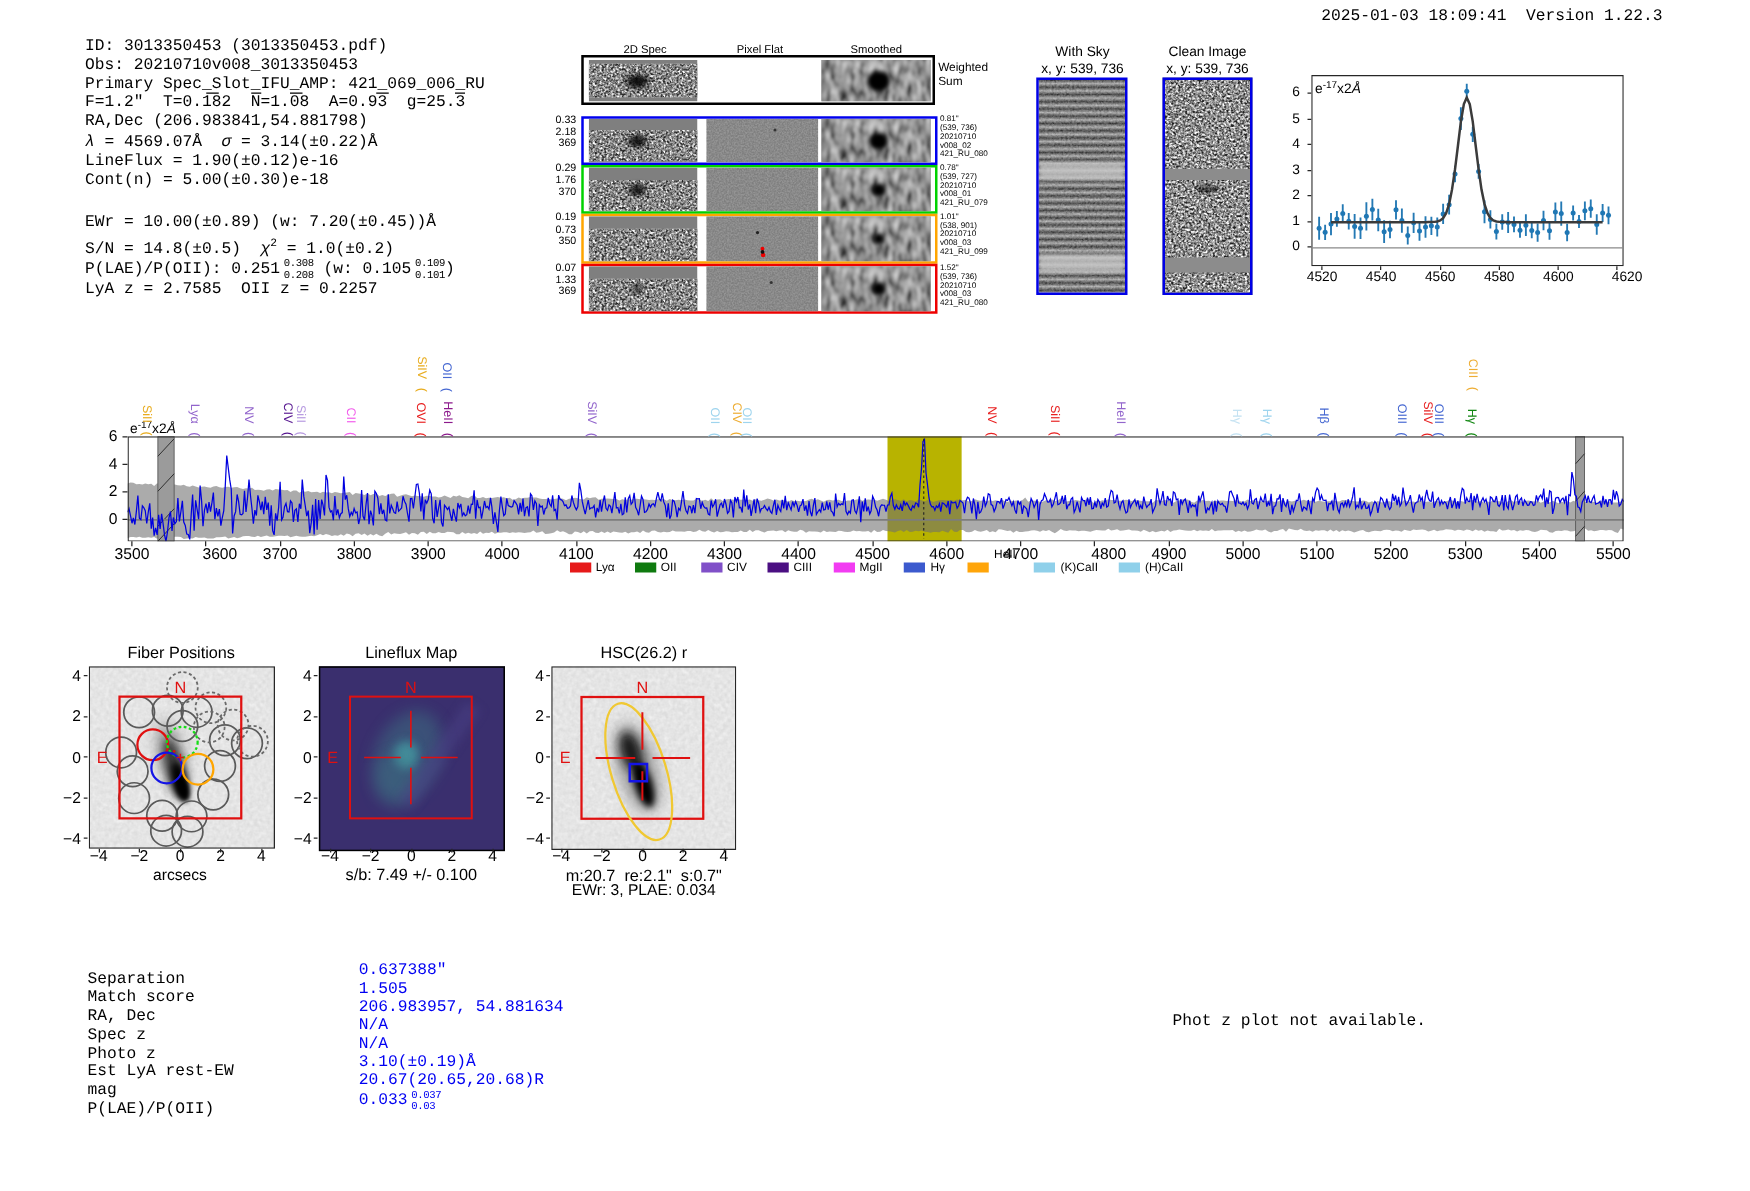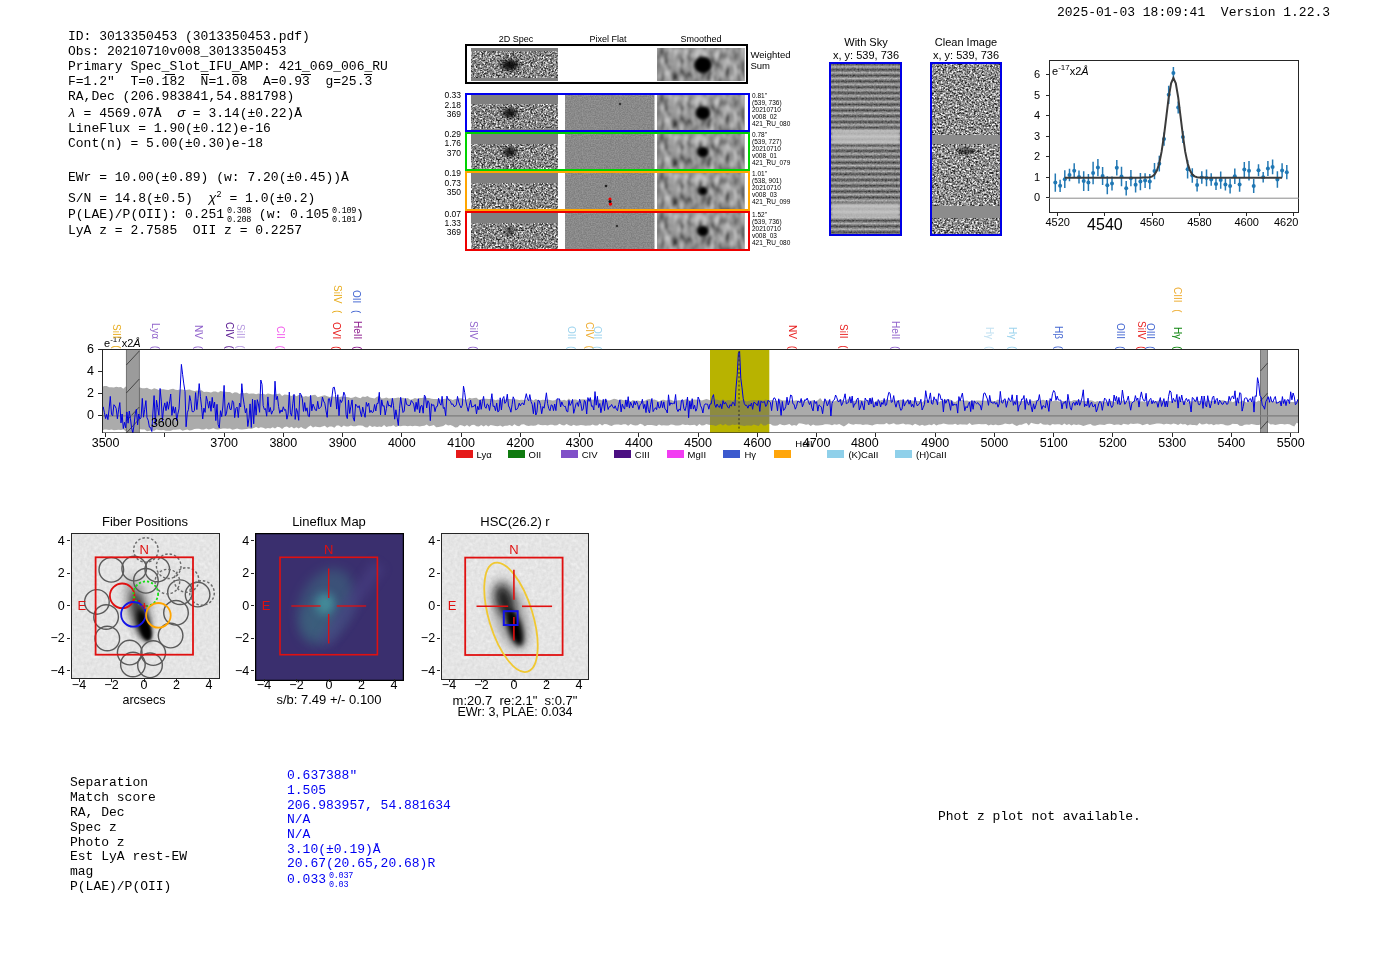--- a/index.html
+++ b/index.html
@@ -282,29 +282,29 @@
     <div class="sm" style="left:1026px;top:129.6px;width:14px;text-align:right;font-size:11px">3</div>
     <div class="tick" style="left:1045.5px;top:135.6px;width:3.5px;height:1px"></div>
     <div class="sm" style="left:1026px;top:109.0px;width:14px;text-align:right;font-size:11px">4</div>
     <div class="tick" style="left:1045.5px;top:115.0px;width:3.5px;height:1px"></div>
     <div class="sm" style="left:1026px;top:88.5px;width:14px;text-align:right;font-size:11px">5</div>
     <div class="tick" style="left:1045.5px;top:94.5px;width:3.5px;height:1px"></div>
     <div class="sm" style="left:1026px;top:68.0px;width:14px;text-align:right;font-size:11px">6</div>
     <div class="tick" style="left:1045.5px;top:74.0px;width:3.5px;height:1px"></div>
     <div class="sm" style="left:1037.7px;top:216px;width:40px;text-align:center;font-size:11px">4520</div>
     <div class="tick" style="left:1057.2px;top:212.5px;width:1px;height:3.5px"></div>
-    <div class="sm" style="left:1084.9px;top:216px;width:40px;text-align:center;font-size:16px">4540</div>
+    <div class="sm" style="left:1084.9px;top:216px;width:40px;text-align:center;font-size:11px">4540</div>
     <div class="tick" style="left:1104.4px;top:212.5px;width:1px;height:3.5px"></div>
     <div class="sm" style="left:1132.2px;top:216px;width:40px;text-align:center;font-size:11px">4560</div>
     <div class="tick" style="left:1151.7px;top:212.5px;width:1px;height:3.5px"></div>
     <div class="sm" style="left:1179.4px;top:216px;width:40px;text-align:center;font-size:11px">4580</div>
     <div class="tick" style="left:1198.9px;top:212.5px;width:1px;height:3.5px"></div>
     <div class="sm" style="left:1226.7px;top:216px;width:40px;text-align:center;font-size:11px">4600</div>
     <div class="tick" style="left:1246.2px;top:212.5px;width:1px;height:3.5px"></div>
-    <div class="sm" style="left:1273.9px;top:216px;width:40px;text-align:left;font-size:11px">4620</div>
+    <div class="sm" style="left:1273.9px;top:216px;width:40px;text-align:right;font-size:11px">4620</div>
     <div class="tick" style="left:1293.4px;top:212.5px;width:1px;height:3.5px"></div>
     <div class="sm" style="left:1052px;top:63px;font-size:11px">e<sup style="font-size:8px">-17</sup>x2<i>Å</i></div>
     <svg style="position:absolute;left:102px;top:348.5px" width="1197" height="84.4">
 <rect x="0" y="0" width="1197" height="84.4" fill="#fff"></rect>
 <rect x="608.0" y="0" width="59.3" height="84.4" fill="#b8b300"></rect>
 <polygon points="0.0,37.7 2.4,36.9 4.7,37.1 7.1,38.3 9.5,38.2 11.9,38.5 14.2,37.8 16.6,38.3 19.0,37.9 21.3,39.7 23.7,37.5 26.1,38.7 28.4,38.2 30.8,38.9 33.2,39.1 35.6,38.6 37.9,38.5 40.3,39.2 42.7,39.3 45.0,38.8 47.4,39.9 49.8,40.4 52.1,39.3 54.5,40.1 56.9,41.0 59.3,40.3 61.6,40.2 64.0,40.8 66.4,41.1 68.7,40.2 71.1,39.8 73.5,40.7 75.8,41.1 78.2,40.5 80.6,40.4 83.0,41.2 85.3,40.8 87.7,40.6 90.1,41.6 92.4,42.1 94.8,41.5 97.2,41.7 99.6,41.2 101.9,42.9 104.3,42.7 106.7,42.9 109.0,43.6 111.4,42.5 113.8,42.4 116.1,43.4 118.5,42.1 120.9,42.6 123.3,42.8 125.6,43.1 128.0,42.9 130.4,44.5 132.7,43.3 135.1,43.4 137.5,45.1 139.8,43.8 142.2,44.3 144.6,43.7 147.0,44.7 149.3,44.5 151.7,44.4 154.1,45.3 156.4,44.4 158.8,45.0 161.2,44.7 163.5,45.5 165.9,44.5 168.3,45.0 170.7,45.6 173.0,45.2 175.4,44.9 177.8,44.6 180.1,46.9 182.5,45.4 184.9,45.8 187.3,46.2 189.6,46.9 192.0,45.5 194.4,47.2 196.7,46.1 199.1,45.7 201.5,47.7 203.8,46.9 206.2,47.7 208.6,46.7 211.0,46.0 213.3,45.7 215.7,48.3 218.1,47.6 220.4,46.8 222.8,46.3 225.2,47.2 227.5,48.0 229.9,47.4 232.3,47.7 234.7,47.9 237.0,48.3 239.4,47.6 241.8,47.8 244.1,48.1 246.5,48.2 248.9,49.0 251.2,48.5 253.6,47.4 256.0,48.4 258.4,49.3 260.7,47.5 263.1,48.1 265.5,47.1 267.8,48.5 270.2,48.9 272.6,49.6 275.0,47.8 277.3,47.1 279.7,49.4 282.1,49.3 284.4,48.5 286.8,49.5 289.2,49.2 291.5,49.3 293.9,49.0 296.3,48.5 298.7,49.2 301.0,48.7 303.4,49.6 305.8,49.1 308.1,50.8 310.5,50.3 312.9,48.9 315.2,49.8 317.6,49.1 320.0,49.1 322.4,48.6 324.7,49.0 327.1,48.9 329.5,49.7 331.8,50.1 334.2,50.1 336.6,50.0 339.0,50.5 341.3,50.1 343.7,49.8 346.1,49.6 348.4,50.0 350.8,51.1 353.2,49.9 355.5,49.7 357.9,49.2 360.3,49.6 362.7,50.4 365.0,50.5 367.4,48.7 369.8,49.5 372.1,48.9 374.5,48.7 376.9,50.7 379.2,49.9 381.6,49.9 384.0,49.8 386.4,49.9 388.7,50.1 391.1,50.2 393.5,51.3 395.8,50.4 398.2,50.9 400.6,50.3 402.9,50.7 405.3,50.0 407.7,49.9 410.1,50.3 412.4,50.3 414.8,50.5 417.2,50.9 419.5,50.7 421.9,50.9 424.3,50.4 426.7,50.6 429.0,50.2 431.4,51.5 433.8,50.1 436.1,51.2 438.5,51.2 440.9,50.8 443.2,51.1 445.6,50.5 448.0,51.1 450.4,51.4 452.7,51.3 455.1,49.9 457.5,50.7 459.8,51.5 462.2,50.7 464.6,51.8 466.9,49.6 469.3,51.8 471.7,50.5 474.1,50.4 476.4,51.8 478.8,50.6 481.2,50.2 483.5,50.5 485.9,50.7 488.3,50.2 490.6,50.8 493.0,50.6 495.4,51.0 497.8,50.5 500.1,51.5 502.5,50.4 504.9,51.2 507.2,51.6 509.6,50.7 512.0,49.8 514.4,50.3 516.7,51.3 519.1,50.5 521.5,51.3 523.8,51.1 526.2,50.9 528.6,52.5 530.9,50.9 533.3,51.7 535.7,51.5 538.1,52.0 540.4,52.0 542.8,51.7 545.2,50.5 547.5,50.0 549.9,51.1 552.3,50.4 554.6,51.3 557.0,52.4 559.4,51.0 561.8,50.8 564.1,51.4 566.5,50.9 568.9,50.8 571.2,51.7 573.6,52.1 576.0,51.3 578.3,51.3 580.7,51.4 583.1,50.6 585.5,50.1 587.8,51.5 590.2,50.8 592.6,50.6 594.9,50.8 597.3,50.6 599.7,51.5 602.1,50.8 604.4,49.9 606.8,50.7 609.2,51.7 611.5,50.9 613.9,50.4 616.3,51.0 618.6,51.7 621.0,50.3 623.4,52.1 625.8,51.0 628.1,51.3 630.5,52.1 632.9,50.5 635.2,51.1 637.6,52.1 640.0,50.9 642.3,51.6 644.7,52.6 647.1,51.8 649.5,51.2 651.8,50.9 654.2,51.2 656.6,51.3 658.9,51.0 661.3,51.5 663.7,50.6 666.0,51.3 668.4,51.2 670.8,51.0 673.2,52.1 675.5,51.8 677.9,50.4 680.3,51.2 682.6,51.6 685.0,51.2 687.4,51.7 689.8,51.2 692.1,51.8 694.5,51.2 696.9,52.4 699.2,50.5 701.6,51.7 704.0,52.5 706.3,51.6 708.7,51.7 711.1,51.3 713.5,52.2 715.8,51.2 718.2,49.0 720.6,52.3 722.9,51.2 725.3,51.6 727.7,51.3 730.0,52.6 732.4,52.2 734.8,51.2 737.2,51.5 739.5,50.4 741.9,51.9 744.3,51.4 746.6,49.5 749.0,52.0 751.4,52.1 753.7,51.5 756.1,51.5 758.5,50.9 760.9,51.4 763.2,52.0 765.6,51.4 768.0,49.8 770.3,50.7 772.7,53.4 775.1,51.6 777.5,52.1 779.8,51.1 782.2,51.6 784.6,50.3 786.9,50.9 789.3,51.0 791.7,51.4 794.0,51.6 796.4,51.3 798.8,50.7 801.2,51.2 803.5,51.8 805.9,50.7 808.3,51.4 810.6,51.6 813.0,52.1 815.4,52.0 817.7,52.0 820.1,53.4 822.5,50.9 824.9,51.2 827.2,51.7 829.6,50.9 832.0,51.3 834.3,51.4 836.7,53.2 839.1,51.8 841.4,51.3 843.8,50.6 846.2,50.4 848.6,50.7 850.9,52.4 853.3,53.1 855.7,51.3 858.0,51.6 860.4,51.0 862.8,51.7 865.2,51.5 867.5,52.6 869.9,51.4 872.3,52.0 874.6,51.4 877.0,51.4 879.4,51.8 881.7,51.5 884.1,51.7 886.5,51.2 888.9,51.4 891.2,52.1 893.6,52.1 896.0,50.5 898.3,51.8 900.7,51.1 903.1,51.5 905.4,52.1 907.8,52.2 910.2,51.7 912.6,51.6 914.9,51.3 917.3,52.6 919.7,52.1 922.0,51.8 924.4,50.7 926.8,53.3 929.1,51.5 931.5,52.1 933.9,51.5 936.3,52.1 938.6,51.6 941.0,50.8 943.4,51.6 945.7,51.5 948.1,51.6 950.5,52.3 952.9,51.5 955.2,52.0 957.6,52.4 960.0,51.9 962.3,52.0 964.7,51.4 967.1,51.9 969.4,52.2 971.8,50.9 974.2,51.2 976.6,51.0 978.9,51.5 981.3,52.0 983.7,52.2 986.0,52.1 988.4,51.3 990.8,51.8 993.1,52.9 995.5,51.9 997.9,52.9 1000.3,51.8 1002.6,52.7 1005.0,52.8 1007.4,51.9 1009.7,52.0 1012.1,53.1 1014.5,51.5 1016.9,50.5 1019.2,52.9 1021.6,50.8 1024.0,52.4 1026.3,52.3 1028.7,52.1 1031.1,52.9 1033.4,51.1 1035.8,51.7 1038.2,52.5 1040.6,52.2 1042.9,53.0 1045.3,52.3 1047.7,51.4 1050.0,53.2 1052.4,52.3 1054.8,51.9 1057.1,51.4 1059.5,51.2 1061.9,52.4 1064.3,52.6 1066.6,51.8 1069.0,52.3 1071.4,52.3 1073.7,51.4 1076.1,51.0 1078.5,51.9 1080.8,52.2 1083.2,51.7 1085.6,53.4 1088.0,52.1 1090.3,52.8 1092.7,50.5 1095.1,51.7 1097.4,52.0 1099.8,52.3 1102.2,53.8 1104.6,51.7 1106.9,51.1 1109.3,52.6 1111.7,51.7 1114.0,51.7 1116.4,53.2 1118.8,51.6 1121.1,51.3 1123.5,52.0 1125.9,52.2 1128.3,51.7 1130.6,53.2 1133.0,52.2 1135.4,51.5 1137.7,53.0 1140.1,51.6 1142.5,52.5 1144.8,53.6 1147.2,52.3 1149.6,52.9 1152.0,52.0 1154.3,53.0 1156.7,51.6 1159.1,52.8 1161.4,52.0 1163.8,52.7 1166.2,52.5 1168.5,51.5 1170.9,52.2 1173.3,52.6 1175.7,53.1 1178.0,51.5 1180.4,51.8 1182.8,52.5 1185.1,52.2 1187.5,53.0 1189.9,53.0 1192.3,52.9 1194.6,52.1 1197.0,52.2 1197.0,74.7 1194.6,73.7 1192.3,77.4 1189.9,76.5 1187.5,75.2 1185.1,75.0 1182.8,75.4 1180.4,74.9 1178.0,74.9 1175.7,75.5 1173.3,76.0 1170.9,75.2 1168.5,75.5 1166.2,73.8 1163.8,75.3 1161.4,75.3 1159.1,75.2 1156.7,75.9 1154.3,76.1 1152.0,75.4 1149.6,75.1 1147.2,75.7 1144.8,75.5 1142.5,75.7 1140.1,77.1 1137.7,76.7 1135.4,75.1 1133.0,75.0 1130.6,74.8 1128.3,76.0 1125.9,76.5 1123.5,76.2 1121.1,75.2 1118.8,75.0 1116.4,75.6 1114.0,75.2 1111.7,76.2 1109.3,75.0 1106.9,75.4 1104.6,74.6 1102.2,75.2 1099.8,75.4 1097.4,73.9 1095.1,76.6 1092.7,76.0 1090.3,76.0 1088.0,75.4 1085.6,76.4 1083.2,75.0 1080.8,75.5 1078.5,74.5 1076.1,75.9 1073.7,75.0 1071.4,74.5 1069.0,75.5 1066.6,75.0 1064.3,74.8 1061.9,75.5 1059.5,74.8 1057.1,74.5 1054.8,74.4 1052.4,75.1 1050.0,75.4 1047.7,75.9 1045.3,74.7 1042.9,75.6 1040.6,76.2 1038.2,74.9 1035.8,74.6 1033.4,74.8 1031.1,74.9 1028.7,74.5 1026.3,75.7 1024.0,75.3 1021.6,74.8 1019.2,76.3 1016.9,75.5 1014.5,75.4 1012.1,76.0 1009.7,74.9 1007.4,74.8 1005.0,74.9 1002.6,76.0 1000.3,75.8 997.9,75.6 995.5,76.0 993.1,76.8 990.8,76.4 988.4,75.0 986.0,75.4 983.7,76.2 981.3,76.9 978.9,75.9 976.6,75.4 974.2,76.0 971.8,75.2 969.4,76.5 967.1,74.9 964.7,76.1 962.3,74.6 960.0,76.2 957.6,75.2 955.2,75.2 952.9,75.5 950.5,75.1 948.1,76.4 945.7,75.4 943.4,75.8 941.0,75.4 938.6,73.9 936.3,75.2 933.9,74.9 931.5,74.4 929.1,73.8 926.8,76.4 924.4,74.1 922.0,74.7 919.7,75.7 917.3,75.8 914.9,76.9 912.6,76.1 910.2,74.6 907.8,75.3 905.4,75.1 903.1,74.6 900.7,75.5 898.3,76.1 896.0,76.3 893.6,75.4 891.2,76.3 888.9,75.5 886.5,76.5 884.1,74.9 881.7,75.2 879.4,75.2 877.0,75.1 874.6,75.3 872.3,75.4 869.9,76.0 867.5,74.1 865.2,75.7 862.8,75.4 860.4,75.6 858.0,75.2 855.7,76.0 853.3,74.8 850.9,75.6 848.6,75.5 846.2,75.4 843.8,74.9 841.4,74.6 839.1,75.2 836.7,75.4 834.3,76.5 832.0,74.8 829.6,76.2 827.2,75.6 824.9,76.2 822.5,76.7 820.1,75.7 817.7,76.7 815.4,75.7 813.0,74.8 810.6,76.4 808.3,75.5 805.9,75.3 803.5,75.4 801.2,74.5 798.8,74.9 796.4,75.4 794.0,75.6 791.7,74.3 789.3,74.9 786.9,75.4 784.6,73.9 782.2,75.3 779.8,75.3 777.5,75.2 775.1,75.0 772.7,75.5 770.3,76.4 768.0,76.0 765.6,75.5 763.2,75.6 760.9,76.0 758.5,75.3 756.1,75.3 753.7,75.1 751.4,75.8 749.0,75.3 746.6,74.2 744.3,76.0 741.9,77.5 739.5,76.3 737.2,74.9 734.8,75.8 732.4,75.2 730.0,76.3 727.7,75.5 725.3,75.2 722.9,75.3 720.6,75.9 718.2,76.2 715.8,76.6 713.5,76.6 711.1,75.5 708.7,77.1 706.3,75.3 704.0,75.8 701.6,75.1 699.2,74.5 696.9,74.3 694.5,76.7 692.1,76.0 689.8,76.7 687.4,75.0 685.0,75.8 682.6,76.3 680.3,76.0 677.9,75.0 675.5,76.4 673.2,76.8 670.8,76.6 668.4,75.0 666.0,75.0 663.7,76.6 661.3,76.4 658.9,74.2 656.6,77.1 654.2,76.3 651.8,75.6 649.5,76.8 647.1,76.6 644.7,76.6 642.3,77.1 640.0,76.5 637.6,76.3 635.2,75.4 632.9,75.9 630.5,75.5 628.1,76.4 625.8,76.6 623.4,75.0 621.0,76.5 618.6,75.1 616.3,75.8 613.9,76.9 611.5,76.3 609.2,75.9 606.8,75.8 604.4,75.0 602.1,76.3 599.7,76.5 597.3,74.9 594.9,77.2 592.6,75.8 590.2,76.1 587.8,76.2 585.5,75.8 583.1,75.9 580.7,75.3 578.3,76.3 576.0,76.6 573.6,76.4 571.2,75.7 568.9,75.5 566.5,76.5 564.1,76.4 561.8,76.2 559.4,76.6 557.0,75.4 554.6,77.0 552.3,76.4 549.9,76.1 547.5,76.1 545.2,76.0 542.8,77.2 540.4,75.4 538.1,74.8 535.7,76.3 533.3,76.4 530.9,75.9 528.6,75.1 526.2,76.8 523.8,75.2 521.5,75.3 519.1,76.0 516.7,75.4 514.4,75.6 512.0,75.8 509.6,77.0 507.2,76.2 504.9,75.2 502.5,75.1 500.1,76.5 497.8,74.8 495.4,76.5 493.0,76.6 490.6,75.4 488.3,76.5 485.9,76.5 483.5,76.7 481.2,76.2 478.8,75.9 476.4,76.5 474.1,76.8 471.7,75.7 469.3,76.9 466.9,76.2 464.6,74.9 462.2,76.4 459.8,76.0 457.5,74.7 455.1,76.2 452.7,76.5 450.4,75.7 448.0,75.7 445.6,76.4 443.2,76.1 440.9,76.2 438.5,76.1 436.1,75.3 433.8,76.6 431.4,76.8 429.0,76.4 426.7,77.0 424.3,76.5 421.9,75.3 419.5,75.5 417.2,77.2 414.8,76.7 412.4,75.3 410.1,77.3 407.7,76.1 405.3,76.8 402.9,76.7 400.6,77.8 398.2,76.4 395.8,77.2 393.5,76.9 391.1,76.5 388.7,76.1 386.4,77.4 384.0,76.1 381.6,77.4 379.2,76.1 376.9,77.4 374.5,77.2 372.1,75.7 369.8,75.9 367.4,77.7 365.0,76.0 362.7,77.6 360.3,76.6 357.9,76.1 355.5,78.3 353.2,78.4 350.8,76.9 348.4,76.0 346.1,76.6 343.7,75.2 341.3,76.9 339.0,77.6 336.6,78.0 334.2,78.2 331.8,75.9 329.5,76.7 327.1,77.2 324.7,75.4 322.4,76.7 320.0,77.0 317.6,77.4 315.2,77.0 312.9,76.7 310.5,77.2 308.1,76.8 305.8,77.3 303.4,76.7 301.0,76.7 298.7,77.2 296.3,77.1 293.9,78.0 291.5,76.3 289.2,77.3 286.8,77.2 284.4,77.9 282.1,76.1 279.7,78.1 277.3,77.4 275.0,78.0 272.6,77.2 270.2,77.9 267.8,76.6 265.5,78.4 263.1,78.3 260.7,76.8 258.4,76.6 256.0,76.4 253.6,77.3 251.2,77.3 248.9,76.5 246.5,77.6 244.1,77.5 241.8,76.4 239.4,78.2 237.0,76.4 234.7,76.6 232.3,78.7 229.9,77.5 227.5,77.4 225.2,78.7 222.8,76.8 220.4,77.5 218.1,78.2 215.7,77.9 213.3,77.5 211.0,78.5 208.6,76.6 206.2,77.9 203.8,79.9 201.5,79.4 199.1,78.0 196.7,79.4 194.4,78.2 192.0,79.6 189.6,77.8 187.3,79.0 184.9,77.5 182.5,78.0 180.1,79.9 177.8,78.3 175.4,77.8 173.0,79.5 170.7,78.3 168.3,79.5 165.9,79.1 163.5,79.7 161.2,78.8 158.8,78.2 156.4,79.2 154.1,78.1 151.7,79.1 149.3,80.0 147.0,79.5 144.6,80.0 142.2,80.3 139.8,80.4 137.5,80.2 135.1,79.5 132.7,80.2 130.4,80.8 128.0,79.4 125.6,79.7 123.3,79.6 120.9,79.5 118.5,80.0 116.1,80.4 113.8,80.3 111.4,79.3 109.0,80.0 106.7,80.5 104.3,79.6 101.9,80.5 99.6,80.4 97.2,79.7 94.8,79.8 92.4,79.9 90.1,81.0 87.7,81.6 85.3,80.6 83.0,81.1 80.6,81.7 78.2,80.2 75.8,80.6 73.5,80.8 71.1,80.7 68.7,81.7 66.4,81.7 64.0,81.8 61.6,80.9 59.3,81.2 56.9,81.1 54.5,80.5 52.1,81.8 49.8,81.5 47.4,81.7 45.0,82.2 42.7,80.6 40.3,80.4 37.9,80.3 35.6,80.7 33.2,82.0 30.8,81.2 28.4,81.6 26.1,80.2 23.7,81.9 21.3,80.6 19.0,81.1 16.6,80.8 14.2,81.1 11.9,81.2 9.5,80.4 7.1,80.9 4.7,80.5 2.4,80.5 0.0,81.5" fill="#6e6e6e" fill-opacity="0.58"></polygon>
 <g fill="#9b9b9b" stroke="#555" stroke-width="0.7">
 <rect x="24.3" y="0" width="13.0" height="84.4"></rect>
 <rect x="1158.5" y="0" width="7.1" height="84.4"></rect>
 </g>
@@ -317,21 +317,21 @@
 <line x1="1158.5" y1="52" x2="1165.6" y2="44"></line>
 <line x1="1158.5" y1="80" x2="1165.6" y2="72"></line>
 </g>
 <line x1="0" y1="66.9" x2="1197" y2="66.9" stroke="#7d7d7d" stroke-width="1.3"></line>
 <polyline points="0.0,60.8 1.2,57.9 2.4,63.5 3.6,69.6 4.7,65.3 5.9,70.6 7.1,60.1 8.3,47.4 9.5,65.6 10.7,66.8 11.9,55.7 13.0,57.0 14.2,59.5 15.4,69.8 16.6,60.8 17.8,53.6 19.0,73.9 20.1,65.0 21.3,79.5 22.5,73.3 23.7,78.9 24.9,62.9 26.1,74.2 27.3,62.0 28.4,69.4 29.6,78.9 30.8,84.0 32.0,76.4 33.2,65.1 34.4,60.2 35.6,75.8 36.7,65.0 37.9,70.0 39.1,68.3 40.3,49.4 41.5,68.2 42.7,60.4 43.9,51.6 45.0,68.7 46.2,71.3 47.4,78.2 48.6,78.6 49.8,82.5 51.0,62.0 52.1,46.6 53.3,75.5 54.5,51.2 55.7,58.6 56.9,66.3 58.1,39.5 59.3,52.1 60.4,71.9 61.6,59.0 62.8,53.9 64.0,61.6 65.2,52.7 66.4,60.3 67.6,52.9 68.7,45.0 69.9,66.4 71.1,57.5 72.3,64.2 73.5,58.2 74.7,71.5 75.8,65.2 77.0,59.8 78.2,39.9 79.4,15.4 80.6,25.3 81.8,34.9 83.0,42.4 84.1,77.8 85.3,63.8 86.5,60.3 87.7,46.6 88.9,52.3 90.1,62.5 91.3,62.9 92.4,61.7 93.6,43.6 94.8,60.6 96.0,49.4 97.2,34.6 98.4,47.6 99.6,58.2 100.7,69.9 101.9,59.1 103.1,63.4 104.3,47.3 105.5,52.4 106.7,59.2 107.8,52.2 109.0,62.3 110.2,48.4 111.4,58.9 112.6,53.0 113.8,71.6 115.0,55.3 116.1,75.5 117.3,78.9 118.5,61.7 119.7,67.6 120.9,57.0 122.1,36.4 123.3,66.9 124.4,64.8 125.6,56.6 126.8,53.7 128.0,60.3 129.2,60.6 130.4,51.7 131.6,53.4 132.7,68.6 133.9,59.3 135.1,58.1 136.3,68.5 137.5,54.0 138.7,58.0 139.8,34.7 141.0,47.9 142.2,55.6 143.4,63.9 144.6,59.5 145.8,77.5 147.0,69.1 148.1,54.9 149.3,78.5 150.5,50.2 151.7,74.8 152.9,51.1 154.1,66.2 155.3,50.7 156.4,54.9 157.6,63.3 158.8,31.0 160.0,35.3 161.2,56.7 162.4,60.5 163.5,59.6 164.7,67.2 165.9,47.9 167.1,63.1 168.3,58.5 169.5,65.2 170.7,61.9 171.8,61.1 173.0,32.2 174.2,50.7 175.4,47.2 176.6,57.7 177.8,64.3 179.0,60.9 180.1,63.0 181.3,57.8 182.5,61.3 183.7,60.6 184.9,70.2 186.1,65.0 187.3,43.1 188.4,63.8 189.6,67.1 190.8,54.8 192.0,45.4 193.2,70.4 194.4,59.5 195.5,63.1 196.7,71.3 197.9,44.0 199.1,45.8 200.3,49.7 201.5,62.4 202.7,53.6 203.8,62.2 205.0,58.8 206.2,66.9 207.4,67.7 208.6,46.4 209.8,61.8 211.0,55.1 212.1,57.8 213.3,61.1 214.5,61.6 215.7,52.3 216.9,59.9 218.1,58.7 219.3,57.3 220.4,48.0 221.6,52.0 222.8,54.3 224.0,61.8 225.2,68.3 226.4,49.9 227.5,49.7 228.7,57.8 229.9,48.4 231.1,38.6 232.3,38.2 233.5,45.5 234.7,60.1 235.8,45.7 237.0,66.7 238.2,50.7 239.4,53.5 240.6,50.6 241.8,43.1 243.0,46.1 244.1,65.6 245.3,69.6 246.5,51.1 247.7,64.5 248.9,57.2 250.1,50.9 251.2,68.9 252.4,72.2 253.6,55.1 254.8,56.7 256.0,58.7 257.2,56.7 258.4,63.0 259.5,67.6 260.7,58.1 261.9,63.7 263.1,68.3 264.3,53.4 265.5,57.3 266.7,54.1 267.8,63.6 269.0,61.3 270.2,63.6 271.4,62.8 272.6,55.5 273.8,62.0 275.0,54.4 276.1,54.5 277.3,43.3 278.5,65.9 279.7,50.9 280.9,57.2 282.1,56.7 283.2,66.0 284.4,59.6 285.6,51.8 286.8,57.1 288.0,56.1 289.2,58.4 290.4,49.3 291.5,56.7 292.7,70.2 293.9,60.8 295.1,68.6 296.3,76.5 297.5,59.7 298.7,48.3 299.8,56.1 301.0,63.5 302.2,62.1 303.4,49.6 304.6,55.5 305.8,56.1 307.0,56.7 308.1,56.2 309.3,51.5 310.5,53.1 311.7,55.1 312.9,62.6 314.1,53.3 315.2,60.4 316.4,49.8 317.6,63.9 318.8,57.1 320.0,56.4 321.2,64.2 322.4,46.1 323.5,47.6 324.7,59.0 325.9,51.7 327.1,54.0 328.3,71.7 329.5,54.8 330.7,56.6 331.8,55.8 333.0,62.6 334.2,57.8 335.4,57.3 336.6,49.3 337.8,54.3 339.0,56.2 340.1,47.3 341.3,59.4 342.5,58.5 343.7,66.8 344.9,47.1 346.1,50.6 347.2,50.9 348.4,52.3 349.6,55.5 350.8,54.9 352.0,57.6 353.2,57.3 354.4,55.8 355.5,47.4 356.7,52.9 357.9,56.4 359.1,58.9 360.3,56.2 361.5,37.2 362.7,43.5 363.8,52.1 365.0,57.6 366.2,62.3 367.4,56.4 368.6,51.1 369.8,58.3 370.9,57.3 372.1,57.3 373.3,55.4 374.5,65.0 375.7,57.3 376.9,60.8 378.1,51.0 379.2,60.3 380.4,52.7 381.6,47.4 382.8,57.7 384.0,59.3 385.2,54.9 386.4,56.0 387.5,61.5 388.7,53.4 389.9,44.7 391.1,57.4 392.3,57.0 393.5,61.7 394.7,54.1 395.8,62.8 397.0,62.0 398.2,48.8 399.4,60.9 400.6,49.9 401.8,47.5 402.9,54.4 404.1,52.8 405.3,45.2 406.5,56.9 407.7,59.1 408.9,63.2 410.1,55.6 411.2,47.8 412.4,50.6 413.6,60.9 414.8,60.4 416.0,58.5 417.2,54.2 418.4,56.9 419.5,54.6 420.7,54.0 421.9,56.0 423.1,49.9 424.3,44.7 425.5,50.2 426.7,51.7 427.8,45.6 429.0,52.5 430.2,55.4 431.4,64.7 432.6,53.6 433.8,66.0 434.9,63.2 436.1,51.1 437.3,51.9 438.5,56.5 439.7,64.7 440.9,57.6 442.1,59.2 443.2,52.3 444.4,43.8 445.6,54.5 446.8,59.7 448.0,61.7 449.2,55.9 450.4,56.5 451.5,61.6 452.7,55.0 453.9,61.6 455.1,49.8 456.3,50.0 457.5,49.9 458.6,58.0 459.8,52.9 461.0,56.2 462.2,57.5 463.4,57.3 464.6,62.2 465.8,62.9 466.9,51.4 468.1,56.5 469.3,54.4 470.5,50.4 471.7,64.3 472.9,59.5 474.1,54.6 475.2,53.5 476.4,57.4 477.6,50.2 478.8,54.4 480.0,61.6 481.2,60.1 482.4,51.3 483.5,53.1 484.7,65.0 485.9,48.6 487.1,52.4 488.3,48.6 489.5,57.3 490.6,56.9 491.8,61.0 493.0,42.6 494.2,56.2 495.4,47.3 496.6,58.6 497.8,54.5 498.9,63.7 500.1,57.2 501.3,50.4 502.5,61.6 503.7,49.9 504.9,53.6 506.1,60.5 507.2,57.8 508.4,57.6 509.6,55.5 510.8,57.9 512.0,59.4 513.2,56.8 514.4,60.4 515.5,61.7 516.7,55.5 517.9,50.8 519.1,62.9 520.3,55.2 521.5,58.4 522.6,60.1 523.8,50.9 525.0,57.8 526.2,47.7 527.4,59.1 528.6,53.2 529.8,56.3 530.9,58.9 532.1,52.2 533.3,55.9 534.5,52.1 535.7,55.4 536.9,60.5 538.1,55.6 539.2,54.8 540.4,50.3 541.6,59.6 542.8,55.3 544.0,63.6 545.2,51.8 546.3,60.4 547.5,64.0 548.7,55.3 549.9,49.5 551.1,62.6 552.3,60.4 553.5,58.7 554.6,60.6 555.8,53.1 557.0,59.0 558.2,58.6 559.4,52.1 560.6,58.7 561.8,52.8 562.9,59.8 564.1,60.9 565.3,64.0 566.5,45.8 567.7,56.5 568.9,53.7 570.1,55.1 571.2,54.1 572.4,54.7 573.6,45.5 574.8,60.0 576.0,62.6 577.2,59.9 578.3,61.4 579.5,51.2 580.7,50.8 581.9,59.6 583.1,61.7 584.3,56.6 585.5,48.0 586.6,68.7 587.8,52.2 589.0,60.1 590.2,49.7 591.4,60.1 592.6,56.2 593.8,62.2 594.9,59.6 596.1,48.0 597.3,50.8 598.5,56.7 599.7,59.0 600.9,64.0 602.1,56.7 603.2,54.9 604.4,55.1 605.6,55.2 606.8,60.2 608.0,55.0 609.2,54.9 610.3,48.4 611.5,45.6 612.7,55.4 613.9,58.4 615.1,55.0 616.3,57.6 617.5,58.3 618.6,54.9 619.8,59.7 621.0,51.7 622.2,55.1 623.4,53.4 624.6,55.5 625.8,58.1 626.9,59.2 628.1,55.7 629.3,57.2 630.5,53.4 631.7,53.8 632.9,56.8 634.0,38.9 635.2,25.9 636.4,4.2 637.6,2.6 638.8,29.4 640.0,38.8 641.2,49.4 642.3,54.5 643.5,56.5 644.7,56.3 645.9,59.2 647.1,55.8 648.3,57.1 649.5,54.0 650.6,60.3 651.8,53.3 653.0,53.8 654.2,55.1 655.4,56.6 656.6,51.8 657.8,62.4 658.9,52.2 660.1,53.3 661.3,53.1 662.5,52.6 663.7,57.5 664.9,55.6 666.0,51.3 667.2,52.3 668.4,53.4 669.6,61.6 670.8,51.8 672.0,48.8 673.2,49.5 674.3,53.2 675.5,61.8 676.7,49.8 677.9,55.0 679.1,66.4 680.3,52.5 681.5,61.4 682.6,60.5 683.8,57.3 685.0,48.2 686.2,56.0 687.4,53.0 688.6,46.0 689.8,46.7 690.9,54.7 692.1,55.4 693.3,60.2 694.5,57.5 695.7,52.2 696.9,52.3 698.0,53.7 699.2,49.5 700.4,57.9 701.6,54.5 702.8,50.7 704.0,51.4 705.2,49.1 706.3,52.3 707.5,55.6 708.7,52.4 709.9,58.9 711.1,61.9 712.3,51.4 713.5,54.4 714.6,52.7 715.8,62.1 717.0,55.8 718.2,56.9 719.4,58.2 720.6,64.7 721.8,55.7 722.9,49.8 724.1,52.3 725.3,56.9 726.5,54.1 727.7,50.5 728.9,67.0 730.0,54.6 731.2,51.5 732.4,50.8 733.6,46.0 734.8,48.7 736.0,52.5 737.2,52.6 738.3,50.3 739.5,56.5 740.7,54.2 741.9,49.7 743.1,44.8 744.3,54.7 745.5,54.2 746.6,53.0 747.8,47.7 749.0,54.1 750.2,47.1 751.4,58.4 752.6,54.8 753.7,54.8 754.9,50.2 756.1,49.0 757.3,60.9 758.5,58.1 759.7,52.3 760.9,56.9 762.0,60.9 763.2,49.0 764.4,51.5 765.6,51.5 766.8,56.0 768.0,49.0 769.2,54.9 770.3,48.7 771.5,58.0 772.7,57.7 773.9,52.8 775.1,57.0 776.3,50.6 777.5,52.6 778.6,58.0 779.8,53.4 781.0,55.4 782.2,49.5 783.4,56.7 784.6,55.8 785.7,48.1 786.9,43.3 788.1,44.4 789.3,53.4 790.5,52.7 791.7,46.6 792.9,54.3 794.0,58.2 795.2,53.1 796.4,51.6 797.6,57.5 798.8,61.3 800.0,60.3 801.2,50.5 802.3,57.1 803.5,54.3 804.7,52.6 805.9,50.7 807.1,55.2 808.3,51.3 809.5,57.7 810.6,55.3 811.8,58.3 813.0,48.3 814.2,53.7 815.4,57.0 816.6,55.2 817.7,54.6 818.9,50.3 820.1,61.0 821.3,58.3 822.5,55.3 823.7,41.7 824.9,49.1 826.0,54.0 827.2,50.2 828.4,43.9 829.6,54.6 830.8,55.2 832.0,47.8 833.2,51.2 834.3,50.3 835.5,55.8 836.7,44.5 837.9,45.5 839.1,50.8 840.3,50.2 841.4,62.9 842.6,50.4 843.8,54.3 845.0,51.4 846.2,50.2 847.4,55.0 848.6,61.3 849.7,51.6 850.9,56.8 852.1,54.9 853.3,56.2 854.5,54.9 855.7,64.1 856.9,47.6 858.0,52.1 859.2,48.1 860.4,44.1 861.6,53.2 862.8,61.7 864.0,57.5 865.2,58.9 866.3,55.6 867.5,52.9 868.7,62.6 869.9,51.6 871.1,60.3 872.3,51.8 873.4,53.7 874.6,54.7 875.8,53.6 877.0,55.7 878.2,56.1 879.4,61.1 880.6,53.3 881.7,44.5 882.9,43.9 884.1,47.0 885.3,49.9 886.5,56.3 887.7,46.4 888.9,53.4 890.0,53.5 891.2,54.5 892.4,52.7 893.6,55.2 894.8,53.5 896.0,58.2 897.2,54.9 898.3,42.4 899.5,53.4 900.7,54.2 901.9,50.6 903.1,49.8 904.3,58.3 905.4,54.1 906.6,48.8 907.8,51.8 909.0,52.5 910.2,45.8 911.4,56.3 912.6,52.7 913.7,55.5 914.9,46.1 916.1,62.3 917.3,56.2 918.5,55.6 919.7,50.0 920.9,50.2 922.0,46.5 923.2,60.5 924.4,49.5 925.6,54.4 926.8,56.2 928.0,50.5 929.1,57.4 930.3,62.8 931.5,54.8 932.7,60.1 933.9,56.1 935.1,51.3 936.3,51.6 937.4,45.6 938.6,54.0 939.8,60.3 941.0,56.6 942.2,57.4 943.4,58.8 944.6,51.0 945.7,56.1 946.9,62.4 948.1,49.6 949.3,52.1 950.5,44.7 951.7,41.5 952.9,43.3 954.0,51.3 955.2,47.1 956.4,51.0 957.6,51.2 958.8,51.1 960.0,59.9 961.1,53.8 962.3,54.2 963.5,52.0 964.7,59.4 965.9,45.3 967.1,52.5 968.3,58.7 969.4,61.1 970.6,54.3 971.8,53.4 973.0,56.4 974.2,52.5 975.4,56.0 976.6,50.4 977.7,56.4 978.9,53.2 980.1,48.3 981.3,40.8 982.5,57.7 983.7,55.2 984.9,56.9 986.0,49.2 987.2,58.4 988.4,55.2 989.6,53.1 990.8,57.6 992.0,57.5 993.1,55.2 994.3,62.9 995.5,59.8 996.7,54.9 997.9,52.2 999.1,53.8 1000.3,61.3 1001.4,55.1 1002.6,49.1 1003.8,50.3 1005.0,53.3 1006.2,57.1 1007.4,49.9 1008.6,55.7 1009.7,58.5 1010.9,56.7 1012.1,46.0 1013.3,51.9 1014.5,47.4 1015.7,55.2 1016.9,48.4 1018.0,55.8 1019.2,53.6 1020.4,41.1 1021.6,49.2 1022.8,55.3 1024.0,53.3 1025.1,51.3 1026.3,47.1 1027.5,55.2 1028.7,61.2 1029.9,54.2 1031.1,52.8 1032.3,52.4 1033.4,46.6 1034.6,51.4 1035.8,49.0 1037.0,58.1 1038.2,48.7 1039.4,42.9 1040.6,49.2 1041.7,51.6 1042.9,52.1 1044.1,44.3 1045.3,57.3 1046.5,53.4 1047.7,50.6 1048.8,49.3 1050.0,54.9 1051.2,51.4 1052.4,54.2 1053.6,52.3 1054.8,53.5 1056.0,58.3 1057.1,52.9 1058.3,48.6 1059.5,57.4 1060.7,54.0 1061.9,49.6 1063.1,57.9 1064.3,51.9 1065.4,57.9 1066.6,47.4 1067.8,41.7 1069.0,43.1 1070.2,53.9 1071.4,49.3 1072.6,52.2 1073.7,52.3 1074.9,45.4 1076.1,59.1 1077.3,47.7 1078.5,53.0 1079.7,46.0 1080.8,51.9 1082.0,56.0 1083.2,51.5 1084.4,49.3 1085.6,52.6 1086.8,50.4 1088.0,55.3 1089.1,63.0 1090.3,48.5 1091.5,49.4 1092.7,52.1 1093.9,52.4 1095.1,47.8 1096.3,54.9 1097.4,56.1 1098.6,53.7 1099.8,47.0 1101.0,59.4 1102.2,47.0 1103.4,55.8 1104.6,58.0 1105.7,46.7 1106.9,53.2 1108.1,59.0 1109.3,54.5 1110.5,48.3 1111.7,47.0 1112.8,54.8 1114.0,50.8 1115.2,49.3 1116.4,55.8 1117.6,51.0 1118.8,52.9 1120.0,55.3 1121.1,55.1 1122.3,52.4 1123.5,52.6 1124.7,55.4 1125.9,54.8 1127.1,47.3 1128.3,51.7 1129.4,48.4 1130.6,46.9 1131.8,49.9 1133.0,41.8 1134.2,56.7 1135.4,48.8 1136.5,54.2 1137.7,43.7 1138.9,44.5 1140.1,62.1 1141.3,57.3 1142.5,49.5 1143.7,48.9 1144.8,49.1 1146.0,53.0 1147.2,50.5 1148.4,49.5 1149.6,53.0 1150.8,47.7 1152.0,63.1 1153.1,46.8 1154.3,47.5 1155.5,28.7 1156.7,34.4 1157.9,46.7 1159.1,48.0 1160.3,56.6 1161.4,57.0 1162.6,60.2 1163.8,52.8 1165.0,50.2 1166.2,47.7 1167.4,53.3 1168.5,47.6 1169.7,52.5 1170.9,53.1 1172.1,49.8 1173.3,47.5 1174.5,54.3 1175.7,53.8 1176.8,53.4 1178.0,52.2 1179.2,57.0 1180.4,47.6 1181.6,54.5 1182.8,50.4 1184.0,56.6 1185.1,50.9 1186.3,50.7 1187.5,54.6 1188.7,42.8 1189.9,50.8 1191.1,44.0 1192.3,47.9 1193.4,55.8 1194.6,54.4 1195.8,50.5 1197.0,52.3" fill="none" stroke="#0000e0" stroke-width="1"></polyline>
 <line x1="637.0" y1="2" x2="637.0" y2="82" stroke="#222" stroke-width="0.9" stroke-dasharray="2,2.2"></line>
 <rect x="0.5" y="0.5" width="1196" height="83.4" fill="none" stroke="#262626" stroke-width="1"></rect>
 </svg>
     <div class="sm" style="left:80.6px;top:436px;width:50px;text-align:center;font-size:12.5px">3500</div>
     <div class="tick" style="left:105.1px;top:433.4px;width:1px;height:3.5px"></div>
-    <div class="sm" style="left:139.8px;top:416px;width:50px;text-align:center;font-size:12.5px">3600</div>
+    <div class="sm" style="left:139.8px;top:436px;width:50px;text-align:right;font-size:12.5px">3600</div>
     <div class="tick" style="left:164.3px;top:433.4px;width:1px;height:3.5px"></div>
     <div class="sm" style="left:199.1px;top:436px;width:50px;text-align:center;font-size:12.5px">3700</div>
     <div class="tick" style="left:223.6px;top:433.4px;width:1px;height:3.5px"></div>
     <div class="sm" style="left:258.3px;top:436px;width:50px;text-align:center;font-size:12.5px">3800</div>
     <div class="tick" style="left:282.8px;top:433.4px;width:1px;height:3.5px"></div>
     <div class="sm" style="left:317.6px;top:436px;width:50px;text-align:center;font-size:12.5px">3900</div>
     <div class="tick" style="left:342.1px;top:433.4px;width:1px;height:3.5px"></div>
     <div class="sm" style="left:376.8px;top:436px;width:50px;text-align:center;font-size:12.5px">4000</div>
     <div class="tick" style="left:401.3px;top:433.4px;width:1px;height:3.5px"></div>
     <div class="sm" style="left:436.1px;top:436px;width:50px;text-align:center;font-size:12.5px">4100</div>
@@ -341,21 +341,21 @@
     <div class="sm" style="left:554.6px;top:436px;width:50px;text-align:center;font-size:12.5px">4300</div>
     <div class="tick" style="left:579.1px;top:433.4px;width:1px;height:3.5px"></div>
     <div class="sm" style="left:613.9px;top:436px;width:50px;text-align:center;font-size:12.5px">4400</div>
     <div class="tick" style="left:638.4px;top:433.4px;width:1px;height:3.5px"></div>
     <div class="sm" style="left:673.1px;top:436px;width:50px;text-align:center;font-size:12.5px">4500</div>
     <div class="tick" style="left:697.6px;top:433.4px;width:1px;height:3.5px"></div>
     <div class="sm" style="left:732.4px;top:436px;width:50px;text-align:center;font-size:12.5px">4600</div>
     <div class="tick" style="left:756.9px;top:433.4px;width:1px;height:3.5px"></div>
     <div class="sm" style="left:791.6px;top:436px;width:50px;text-align:center;font-size:12.5px">4700</div>
     <div class="tick" style="left:816.1px;top:433.4px;width:1px;height:3.5px"></div>
-    <div class="sm" style="left:850.9px;top:436px;width:50px;text-align:left;font-size:12.5px">4800</div>
+    <div class="sm" style="left:850.9px;top:436px;width:50px;text-align:right;font-size:12.5px">4800</div>
     <div class="tick" style="left:875.4px;top:433.4px;width:1px;height:3.5px"></div>
     <div class="sm" style="left:910.2px;top:436px;width:50px;text-align:center;font-size:12.5px">4900</div>
     <div class="tick" style="left:934.7px;top:433.4px;width:1px;height:3.5px"></div>
     <div class="sm" style="left:969.4px;top:436px;width:50px;text-align:center;font-size:12.5px">5000</div>
     <div class="tick" style="left:993.9px;top:433.4px;width:1px;height:3.5px"></div>
     <div class="sm" style="left:1028.7px;top:436px;width:50px;text-align:center;font-size:12.5px">5100</div>
     <div class="tick" style="left:1053.2px;top:433.4px;width:1px;height:3.5px"></div>
     <div class="sm" style="left:1087.9px;top:436px;width:50px;text-align:center;font-size:12.5px">5200</div>
     <div class="tick" style="left:1112.4px;top:433.4px;width:1px;height:3.5px"></div>
     <div class="sm" style="left:1147.2px;top:436px;width:50px;text-align:center;font-size:12.5px">5300</div>

